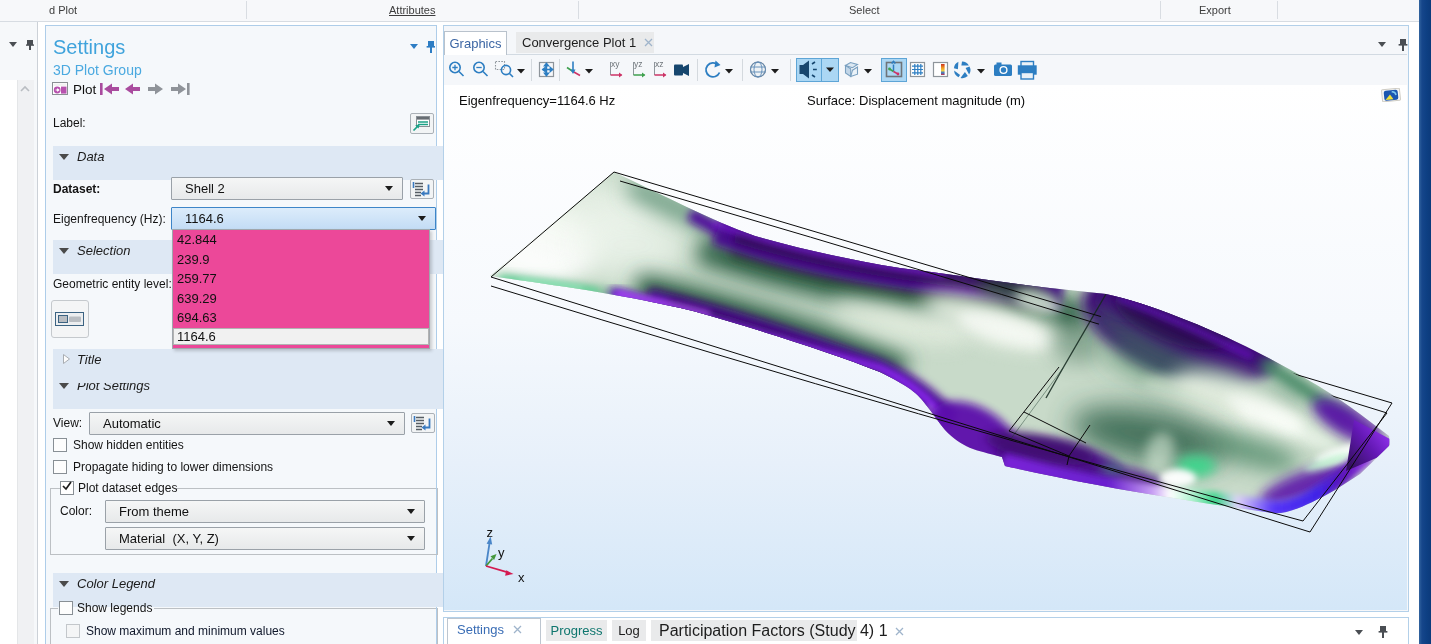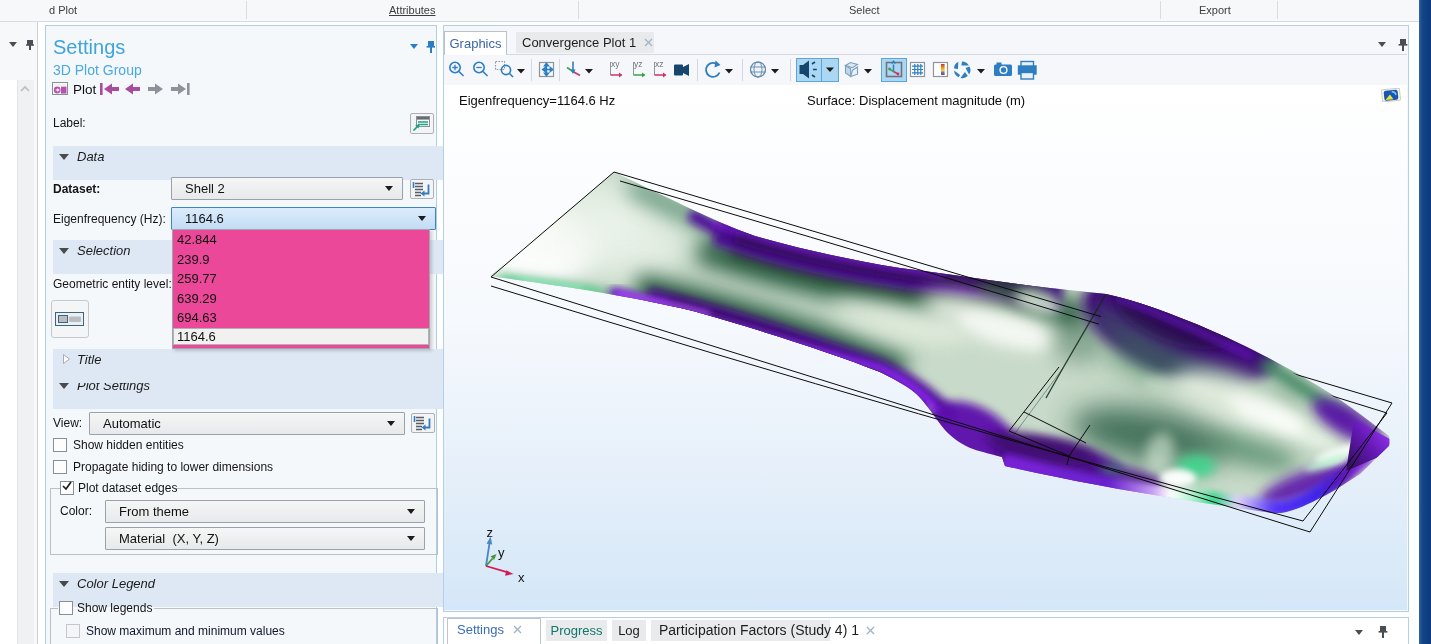--- a/index.html
+++ b/index.html
@@ -566,21 +566,21 @@
 
 <div id="mpanel" class="abs"></div>
 <div class="tab abs" style="left:447px;top:618px;width:92px;height:25px;background:#ffffff;border:1px solid #bdc6d0;border-bottom:none;color:#3a6db5;">
   <span style="margin-left:9px;line-height:22px;">Settings</span>
   <svg width="9" height="9" style="margin-left:5px;">
       <path d="M1,1 L8,8 M8,1 L1,8" stroke="#9fb4cb" stroke-width="1.3"></path>
     </svg>
 </div>
 <div class="tab abs" style="left:546px;top:620px;width:61px;height:21px;background:#e9eaeb;color:#0f766e;text-align:center;line-height:21px;">Progress</div>
 <div class="tab abs" style="left:612px;top:620px;width:34px;height:21px;background:#e9eaeb;color:#1d1d1d;text-align:center;line-height:21px;">Log</div>
-<div class="tab abs" style="left:651px;top:620px;width:179px;height:21px;background:#e9eaeb;color:#1d1d1d;line-height:21px;font-size:14px;white-space:nowrap;">
+<div class="tab abs" style="left:651px;top:620px;width:206px;height:21px;background:#e9eaeb;color:#1d1d1d;line-height:21px;font-size:16px;white-space:nowrap;">
   <span style="margin-left:8px;">Participation Factors (Study 4) 1</span>
   <svg width="9" height="9" style="margin-left:3px;">
       <path d="M1,1 L8,8 M8,1 L1,8" stroke="#9fb4cb" stroke-width="1.3"></path>
     </svg>
 </div>
 <svg class="abs" style="left:1354px;top:626px;" width="36" height="13">
   <path d="M1,4 L9,4 L5,9 Z" fill="#4a4e53"></path>
   <g fill="#4a4e53" transform="translate(24,0)">
       <rect x="2" y="0" width="6" height="6"></rect>
       <rect x="4" y="6" width="2" height="6"></rect>

